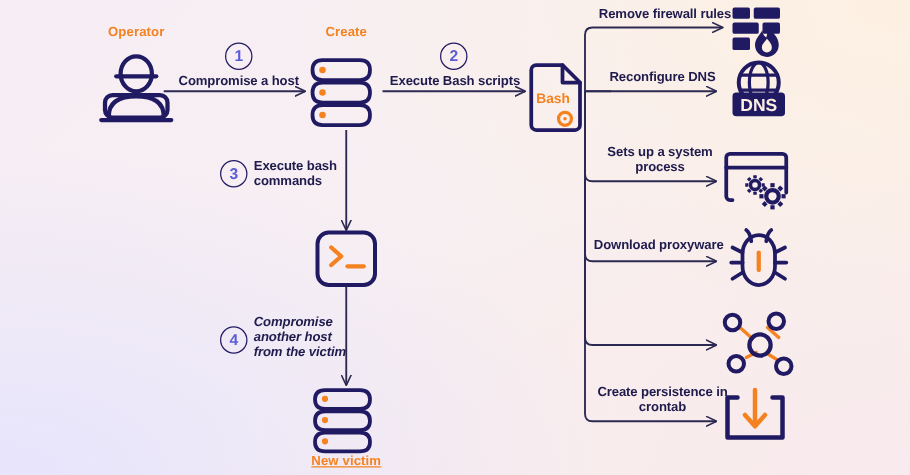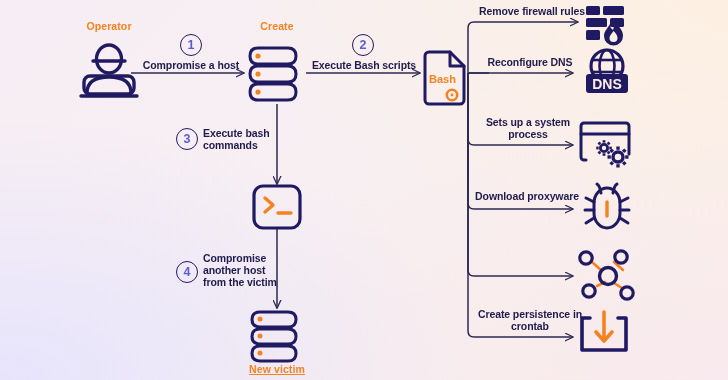--- a/index.html
+++ b/index.html
@@ -209,21 +209,21 @@
   <div class="lbl" style="left:133px;top:59px;width:116px;">Compromise a host</div>
 
   <div class="num" style="left:352px;top:34px;">2</div>
   <div class="lbl" style="left:304px;top:59px;width:120px;">Execute Bash scripts</div>
 
   <div class="num" style="left:176px;top:128px;">3</div>
   <div class="lbl" style="left:203px;top:127px;width:96px;text-align:left;">Execute bash
 commands</div>
 
   <div class="num" style="left:176px;top:261px;">4</div>
-  <div class="lbl" style="left:203px;top:252px;width:98px;text-align:left;">Compromise
+  <div class="lbl" style="left:203px;top:252px;width:98px;text-align:left;font-style:italic;">Compromise
 another host
 from the victim</div>
 
   <div class="lbl" style="left:476px;top:5px;width:112px;">Remove firewall rules</div>
   <div class="lbl" style="left:478px;top:56px;width:104px;">Reconfigure DNS</div>
   <div class="lbl" style="left:478px;top:116px;width:100px;">Sets up a system
 process</div>
   <div class="lbl" style="left:474px;top:190px;width:106px;">Download proxyware</div>
   <div class="lbl" style="left:474px;top:308px;width:112px;">Create persistence in
 crontab</div>

